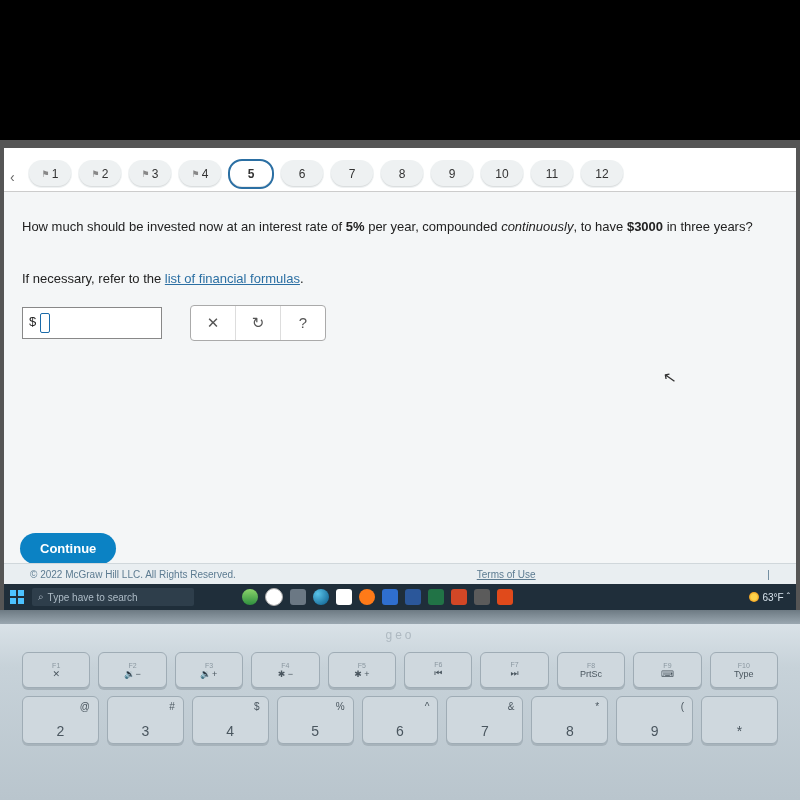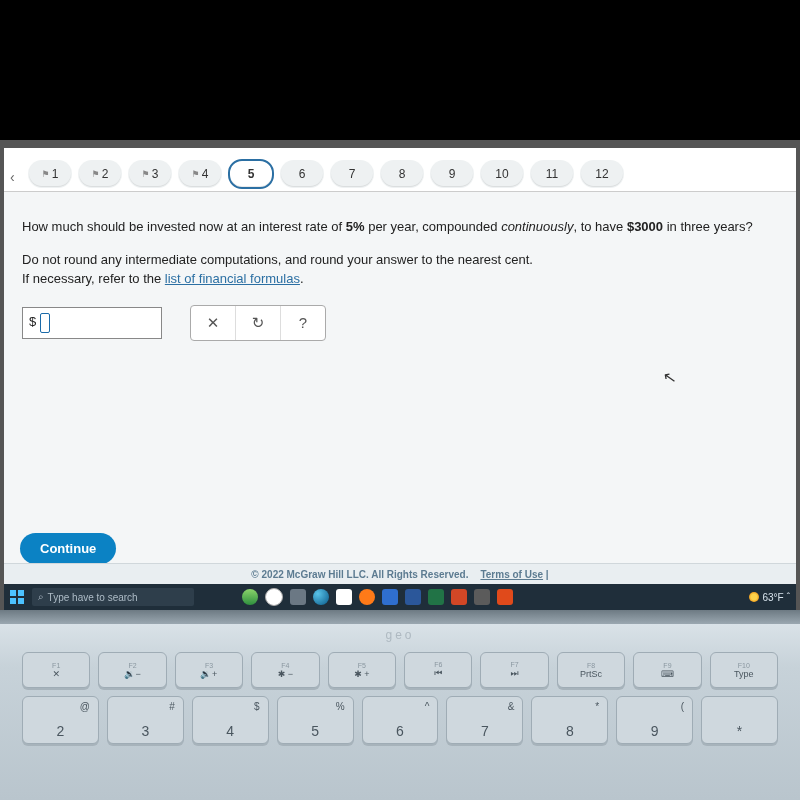--- a/index.html
+++ b/index.html
@@ -148,28 +148,27 @@
     padding: 8px 20px;
     font-size: 13px;
     font-weight: bold;
   }
   
   .footer-bar {
     position: absolute;
     left: 0; right: 0; bottom: 26px;
     height: 20px;
     display: flex;
-    justify-content: center;
-    align-items: center;
-    padding: 0 16px;
+    justify-content: space-between;
+    align-items: center;
+    padding: 0 26px;
     font-size: 10px;
     color: #5c7b91;
     background: #e9eef1;
     border-top: 1px solid #d0d7db;
-    font-weight: bold;
   }
   .footer-bar .terms { margin-left: 12px; text-decoration: underline; }
   
   .taskbar {
     position: absolute;
     left: 0; right: 0; bottom: 0;
     height: 26px;
     background: #1f2e3a;
     display: flex;
     align-items: center;
@@ -335,21 +334,21 @@
     <div class="pill">
       <span>12</span>
     </div>
   </div>
 
   <div class="question-area">
     <div class="q-line1">
       <span>How much should be invested now at an interest rate of </span><span class="bold">5%</span><span> per year, compounded </span><span class="italic">continuously</span><span>, to have </span><span class="bold">$3000</span><span> in three years?</span>
     </div>
     <div class="q-line2">
-      <span>Do not round any intermediate computations, and round your answer to the nearest cent.</span><br>
+      <br>
       <span>If necessary, refer to the </span><span class="q-link">list of financial formulas</span><span>.</span>
     </div>
 
     <div class="answer-row">
       <div class="answer-box">
         <span class="dollar">$</span>
         <span class="cursor"></span>
       </div>
       <div class="tool-row">
         <div class="tool-btn">

